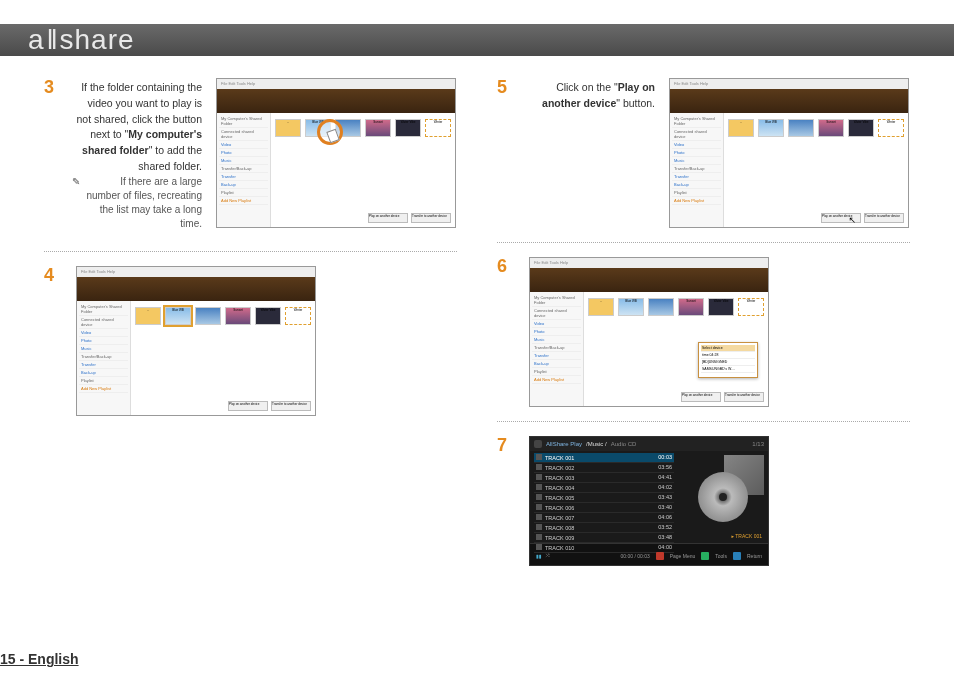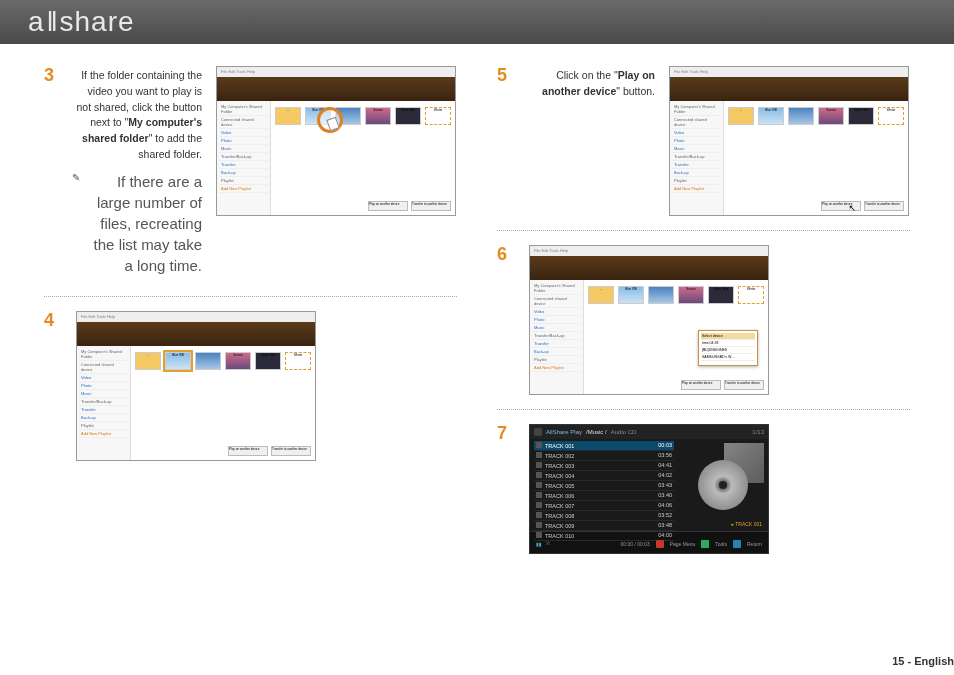--- a/index.html
+++ b/index.html
@@ -6,24 +6,25 @@
   body {
     width: 954px;
     height: 675px;
     font-family: Arial, Helvetica, sans-serif;
     background: #fff;
     position: relative;
     overflow: hidden;
   }
   .header {
     background: linear-gradient(to bottom, #6a6a6a, #4a4a4a);
-    height: 44px;
+    height: 32px;
     display: flex;
     align-items: center;
     padding-left: 28px;
+    margin-top: 24px;
   }
   .logo {
     color: #e8e8e8;
     font-size: 28px;
     font-weight: 300;
     letter-spacing: 1px;
     font-family: Arial, sans-serif;
   }
   .logo .bars {
     display: inline-block;
@@ -57,23 +58,22 @@
     line-height: 1;
   }
   .step-body { flex: 1; padding-top: 2px; }
   .step-row {
     display: flex;
     gap: 14px;
     align-items: flex-start;
   }
   .step-text { flex: 0 0 130px; text-align: right; }
   .note {
-    font-size: 15px;
+    font-size: 10px;
     color: #555;
-    margin-top: 8px;
     padding-left: 14px;
     position: relative;
     line-height: 1.4;
   }
   .note::before {
     content: "✎";
     position: absolute;
     left: 0;
     top: 0;
     font-size: 10px;
@@ -237,24 +237,25 @@
   .pb-left{display:flex;gap:4px;align-items:center;}
   .pb-right{display:flex;gap:6px;align-items:center;}
   .pb-icon{width:8px;height:8px;background:#333;border-radius:1px;}
   .pb-icon.red{background:#c0392b;}
   .pb-icon.green{background:#27ae60;}
   .pb-icon.blue{background:#2980b9;}
   .footer {
     position: absolute;
     bottom: 8px;
     left: 0; right: 0;
-    text-align: right;
-    font-size: 11px;
+    text-align: left;
+    font-size: 14px;
     font-weight: bold;
     color: #333;
+    text-decoration: underline;
   }
   b { font-weight: bold; }
 </style>
 </head>
 <body>
 
 <div class="header">
   <div class="logo">
     <span>a</span><span class="bars">‖</span><span>share</span>
   </div>

